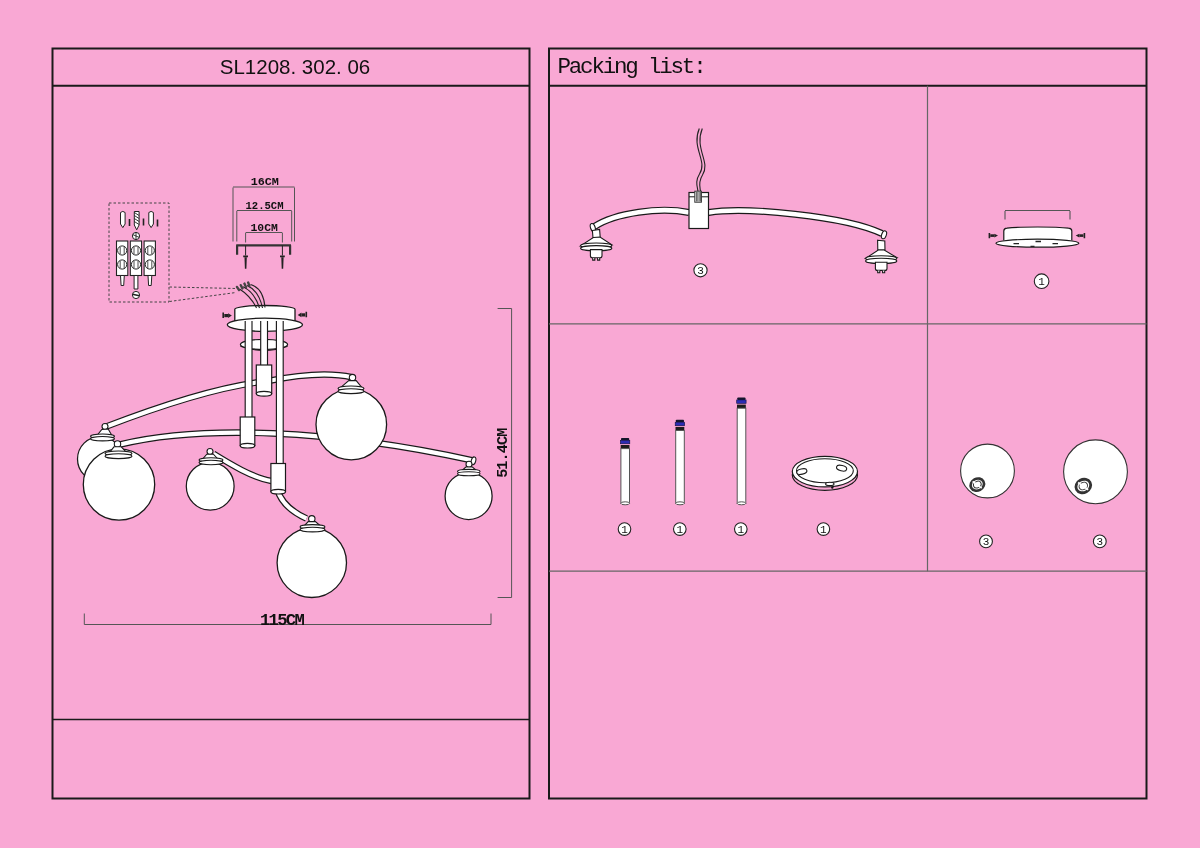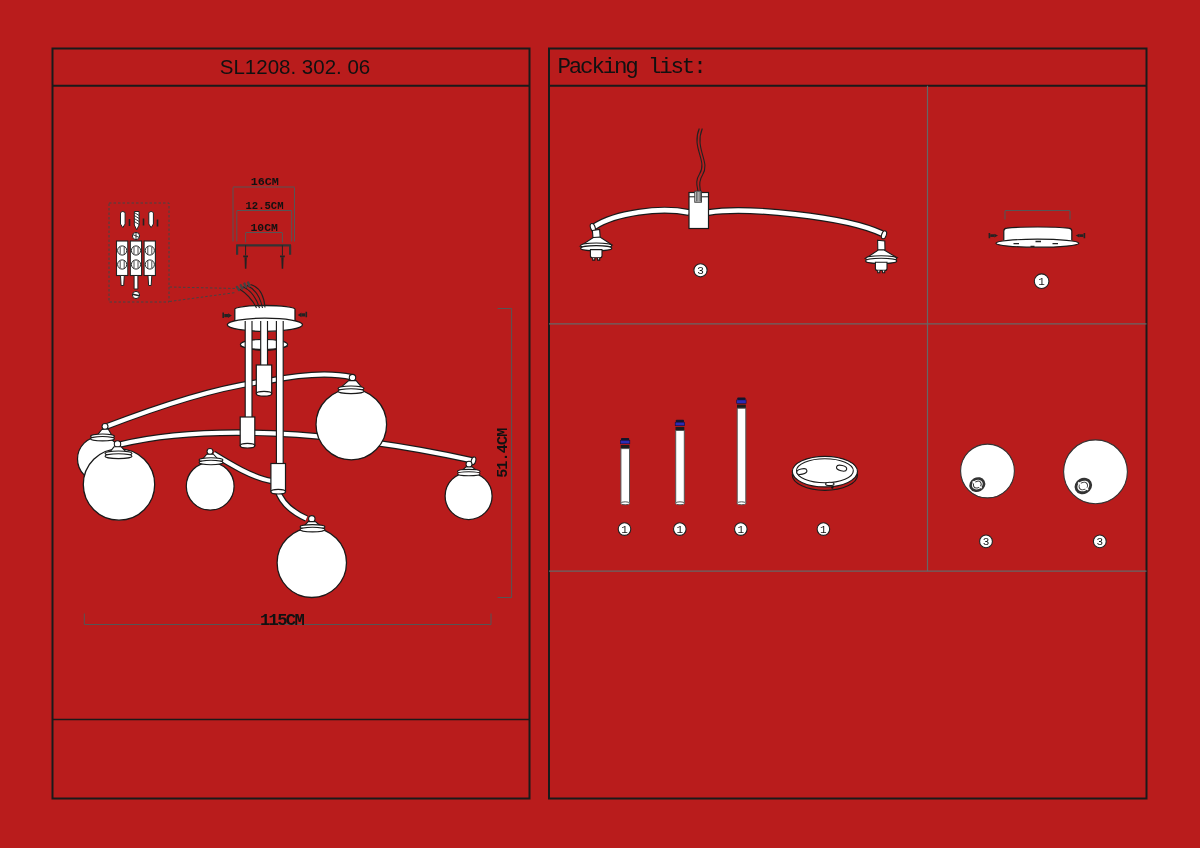--- a/index.html
+++ b/index.html
@@ -1,16 +1,16 @@
 <!DOCTYPE html>
 <html><head>
 <meta charset="utf-8">
 <style>
   html,body{margin:0;padding:0;background:#ffffff;}
-  #page{position:relative;width:1200px;height:848px;background:#b91c1c;overflow:hidden;
+  #page{position:relative;width:1200px;height:848px;background:#f9a8d4;overflow:hidden;
         font-family:"Liberation Sans", sans-serif;}
   svg{position:absolute;left:0;top:0;}
   text{fill:#111;}
   .mono{font-family:"Liberation Mono", monospace;}
 </style>
 </head>
 <body>
 <div id="page">
 <svg width="1200" height="848" viewBox="0 0 1200 848">
 

